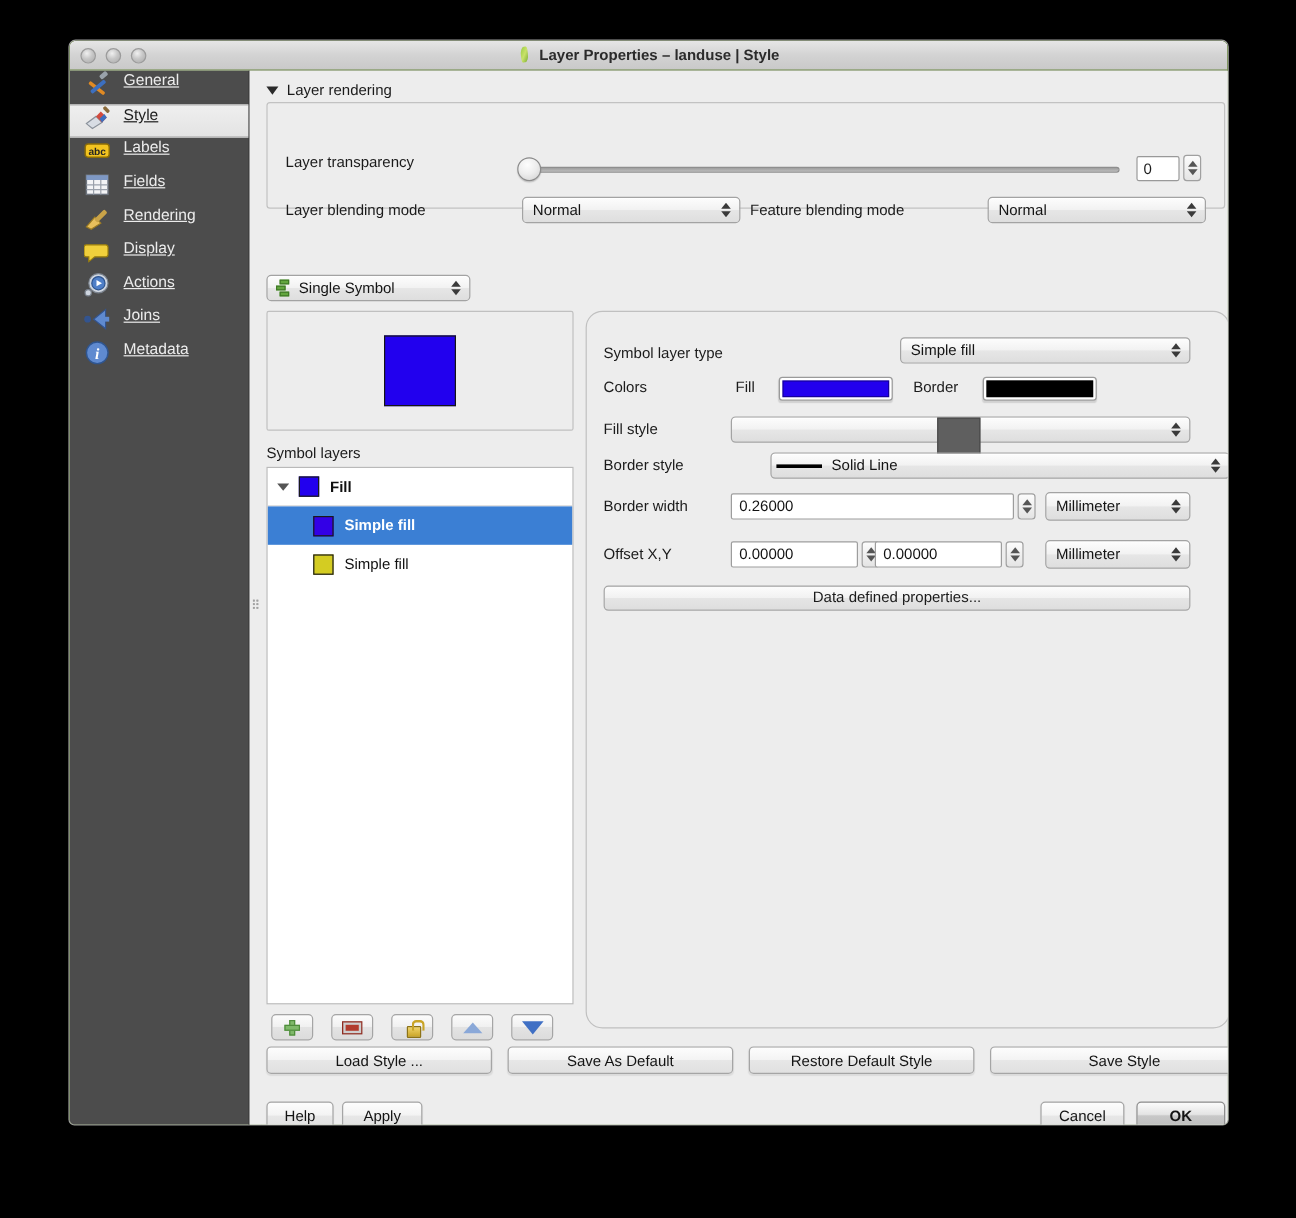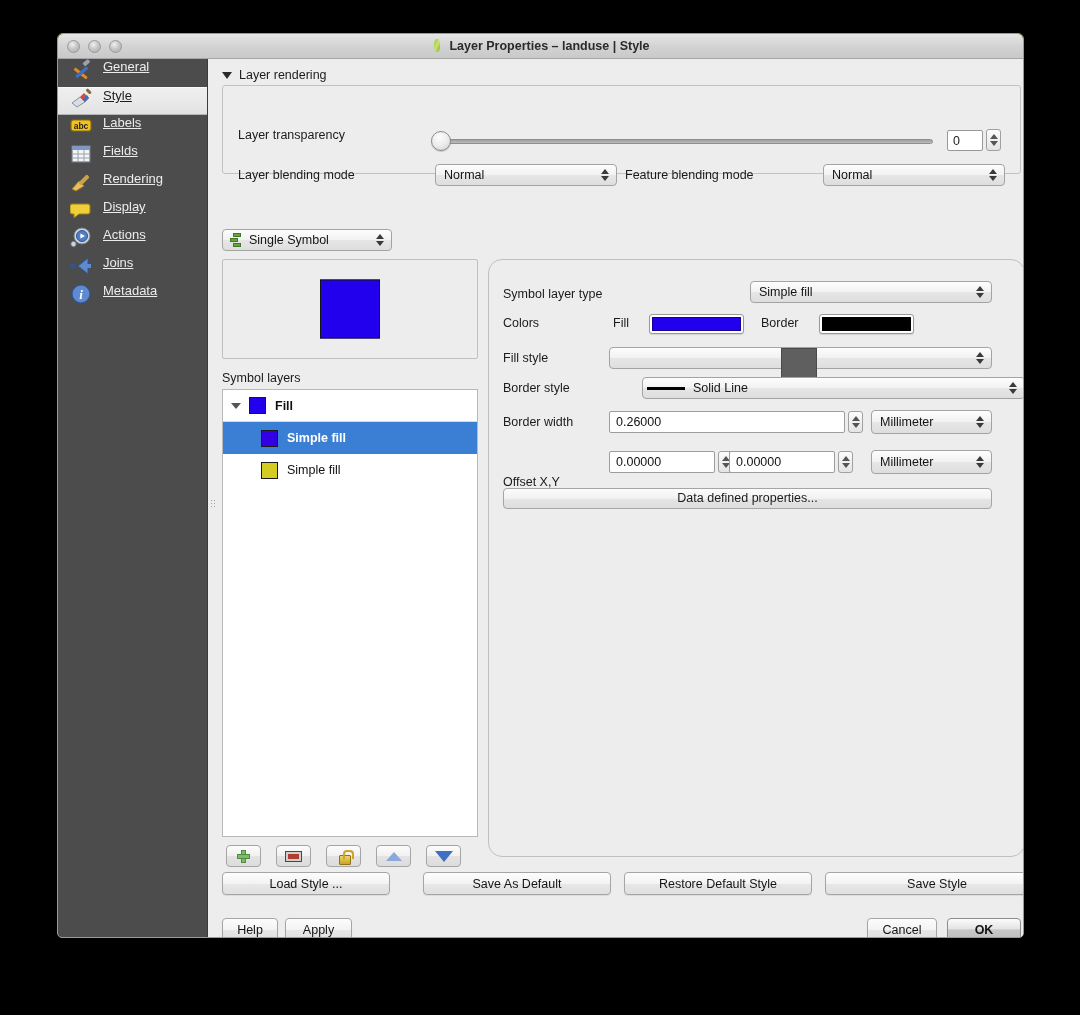--- a/index.html
+++ b/index.html
@@ -315,21 +315,21 @@
     border-radius: 14px;
   }
   .plabel { position: absolute; font-size: 12.5px; color: #1b1b1b; }
   #p-slt   { left: 14px; top: 27px; }
   #p-colors{ left: 14px; top: 56px; }
   #p-fill  { left: 124px; top: 56px; }
   #p-border{ left: 272px; top: 56px; }
   #p-fstyle{ left: 14px; top: 91px; }
   #p-bstyle{ left: 14px; top: 121px; }
   #p-bwidth{ left: 14px; top: 155px; }
-  #p-offset{ left: 14px; top: 195px; margin-top: 20px; }
+  #p-offset{ left: 14px; top: 195px; }
 
   #cmb-slt { left: 261px; top: 21px; width: 242px; height: 22px; }
 
   .colorbtn {
     position: absolute; height: 20px;
     border: 1px solid #9a9a9a; border-radius: 3px;
     background: #fff; padding: 2px; cursor: pointer;
     box-shadow: 0 1px 1px rgba(0,0,0,.12);
   }
   .colorbtn .chip { width: 100%; height: 100%; border: 1px solid rgba(0,0,0,.35); }
@@ -375,21 +375,21 @@
   
   .pbtn {
     position: absolute; height: 23px;
     background: linear-gradient(to bottom,#fdfdfd 0%,#f3f3f3 50%,#e7e7e7 51%,#e0e0e0 100%);
     border: 1px solid #a5a5a5; border-radius: 4px;
     font-size: 12.5px; color: #141414;
     display: flex; align-items: center; justify-content: center;
     cursor: pointer;
     box-shadow: 0 1px 1px rgba(0,0,0,.08);
   }
-  #btn-load    { left: 4px;   top: 813px; width: 168px; }
+  #btn-load    { left: 4px;   top: 813px; width: 188px; }
   #btn-savedef { left: 205px; top: 813px; width: 188px; }
   #btn-restore { left: 406px; top: 813px; width: 188px; }
   #btn-savestyle {
     left: 607px; top: 813px; width: 224px;
   }
   #savestyle-arrow {
     position: absolute; right: 10px; top: 50%; transform: translateY(-50%);
     width:0;height:0;border-left:5px solid transparent;border-right:5px solid transparent;
     border-top:6px solid #2a2a2a;
   }

